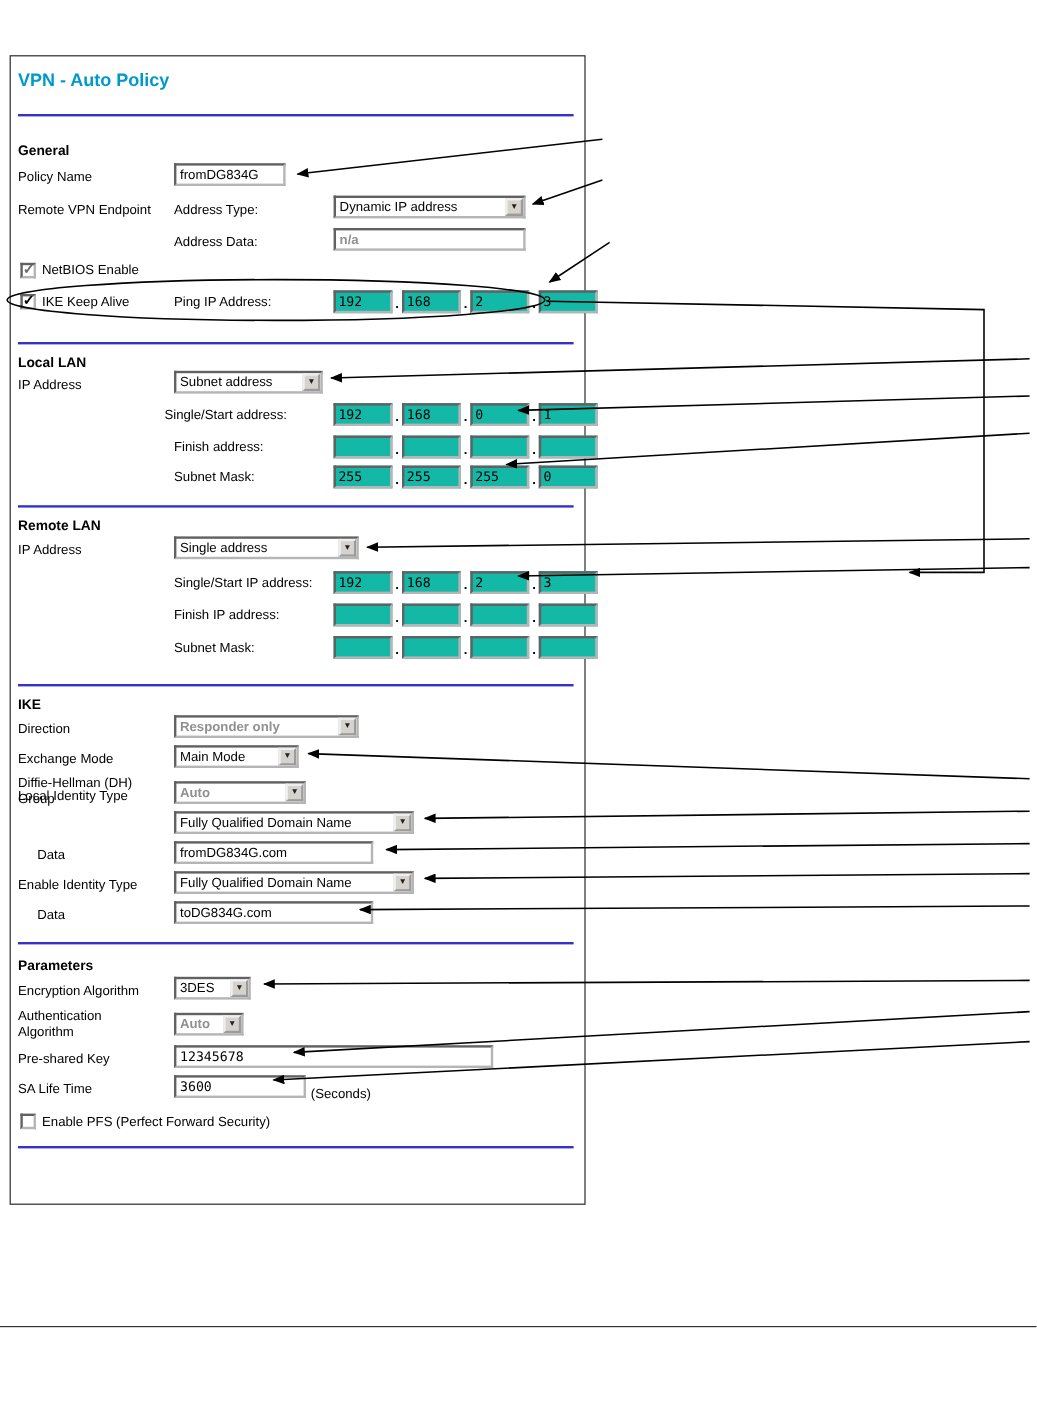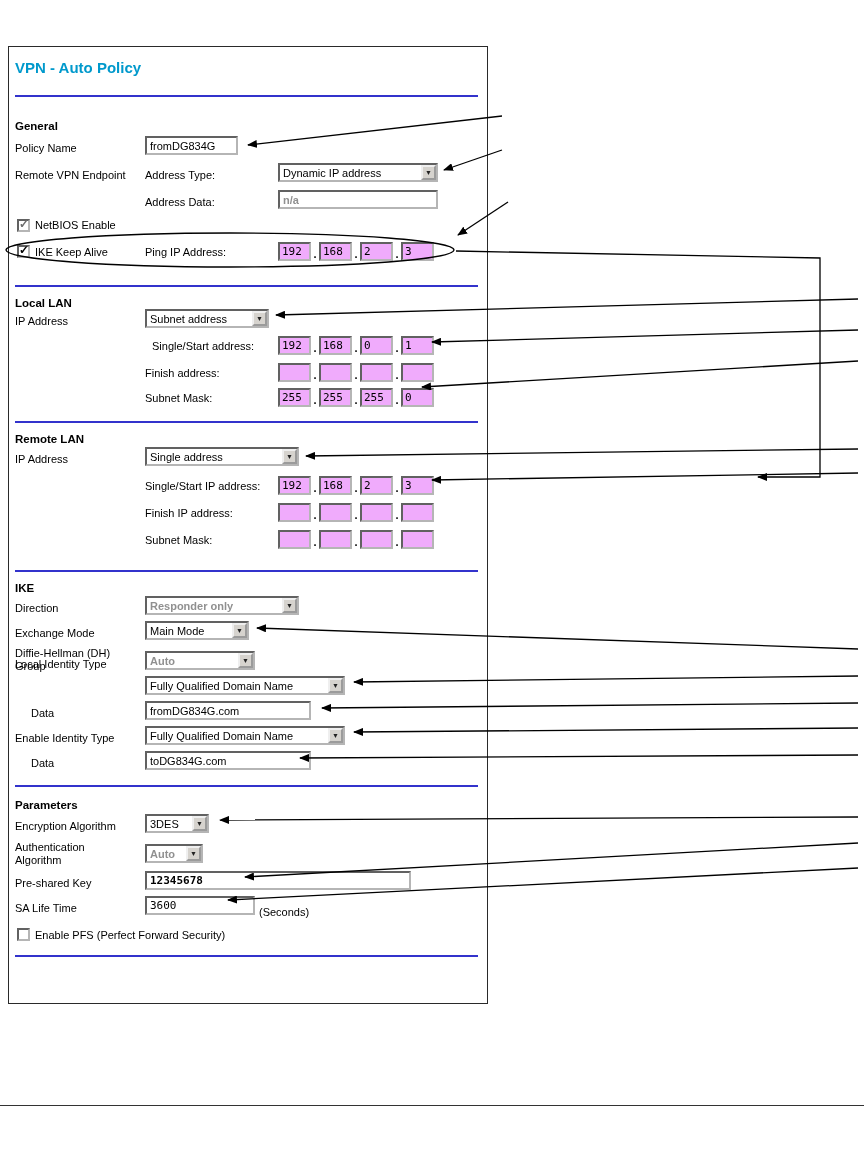--- a/index.html
+++ b/index.html
@@ -20,21 +20,21 @@
       background:#fff;font-size:11px;white-space:nowrap;overflow:hidden;}
   .ddt{position:absolute;left:3px;top:2px;right:17px;overflow:hidden;}
   .dda{position:absolute;right:0;top:0;width:15px;bottom:0;background:#d6d3ce;
        border:2px outset #efefef;box-sizing:border-box;font-size:7px;color:#222;
        display:flex;align-items:center;justify-content:center;}
   .cb{position:absolute;width:13px;height:13px;box-sizing:border-box;border:2px inset #b5b5b5;
       background:#fff;font-size:12px;line-height:9px;text-align:center;}
   .cb span{position:absolute;left:0px;top:-1px;font-weight:bold;}
   .cb.gray span{color:#6d6d6d;}
   .octets{position:absolute;display:flex;align-items:flex-end;}
-  .oct{width:33px;height:19px;box-sizing:border-box;border:2px inset #b5b5b5;background:#f0abfc;
+  .oct{width:49px;height:19px;box-sizing:border-box;border:2px inset #b5b5b5;background:#14b8a6;
        font-family:"DejaVu Sans Mono",monospace;font-size:11px;padding:1px 2px;margin:0;}
   .dot{width:8px;text-align:center;font-size:11px;font-weight:bold;padding-bottom:1px;}
   .btnrow{position:absolute;left:0;right:0;top:916px;display:flex;justify-content:center;gap:22px;}
   .btn{height:22px;background:#d6d3ce;border:2px outset #f0f0f0;font-family:"Liberation Sans",sans-serif;
        font-size:11px;padding:1px 10px;color:#000;}
   .overlay{position:absolute;left:0;top:0;pointer-events:none;}
   .footer-rule{position:absolute;left:0;top:1105px;width:864px;height:1px;background:#333;}
 </style>
 </head>
 <body>
@@ -80,21 +80,21 @@
     </div>
 
     <div class="rule" style="top:238px"></div>
 
     <div class="lbl sec" style="left:6px;top:250px">Local LAN</div>
     <div class="lbl" style="left:6px;top:268px">IP Address</div>
     <div class="dd" style="left:136px;top:262px;width:124px">
       <span class="ddt">Subnet address</span>
       <span class="dda">▼</span>
     </div>
-    <div class="lbl" style="left:143px;top:293px">Single/Start address:</div>
+    <div class="lbl" style="left:128px;top:293px">Single/Start address:</div>
     <div class="octets" style="left:269px;top:289px">
       <input class="oct" value="192" style="">
         <span class="dot">.</span>
         <input class="oct" value="168" style="">
         <span class="dot">.</span>
         <input class="oct" value="0" style="">
         <span class="dot">.</span>
         <input class="oct" value="1" style="">
     </div>
     <div class="lbl" style="left:136px;top:320px">Finish address:</div>
@@ -199,21 +199,21 @@
       <span class="ddt">3DES</span>
       <span class="dda">▼</span>
     </div>
     <div class="lbl" style="left:6px;top:794px">Authentication</div>
     <div class="lbl" style="left:6px;top:807px">Algorithm</div>
     <div class="dd" style="left:136px;top:797px;width:58px">
       <span class="ddt dis">Auto</span>
       <span class="dda">▼</span>
     </div>
     <div class="lbl" style="left:6px;top:830px">Pre-shared Key</div>
-    <input class="tin mono" style="left: 136px; top: 824px; width: 266px; font-weight: bold;" value="12345678">
+    <input class="tin mono" style="left: 136px; top: 824px; width: 266px;" value="12345678">
     <div class="lbl" style="left:6px;top:855px">SA Life Time</div>
     <input class="tin mono" style="left: 136px; top: 849px; width: 110px;" value="3600">
     <div class="lbl" style="left:250px;top:859px">(Seconds)</div>
     <div class="cb" style="left:8px;top:881px"></div>
     <div class="lbl" style="left:26px;top:882px">Enable PFS (Perfect Forward Security)</div>
 
     <div class="rule" style="top:908px"></div>
 
   </div>
 

